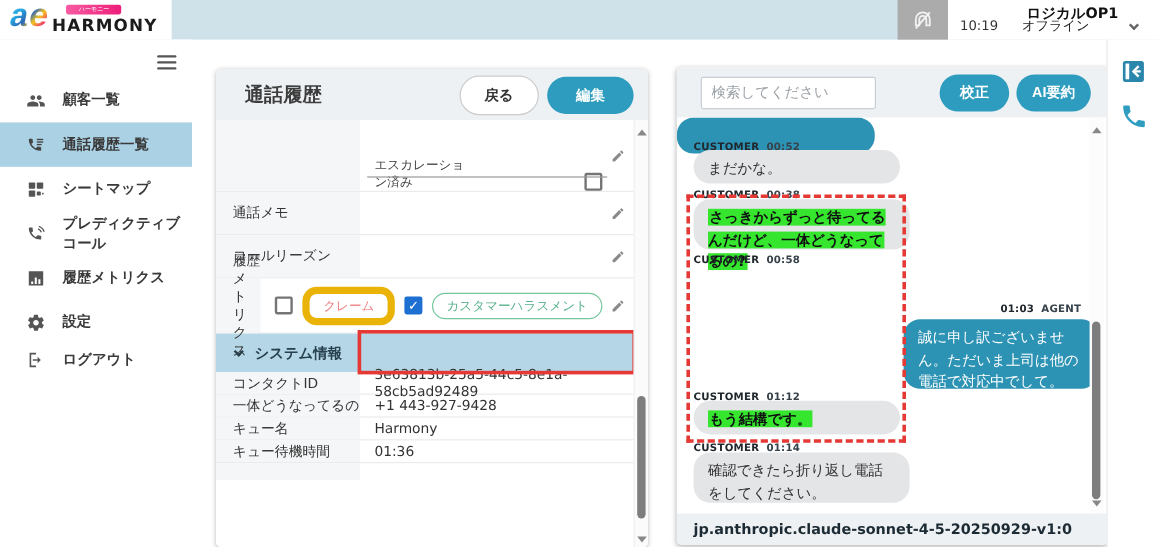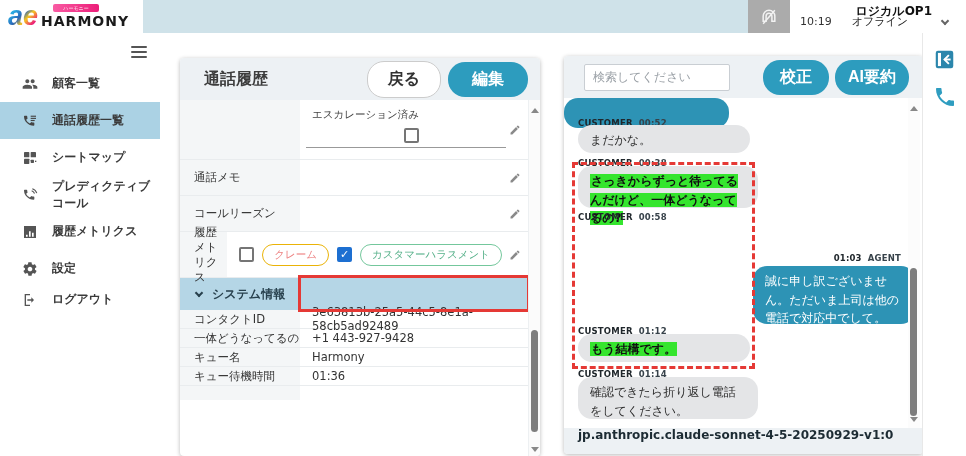--- a/index.html
+++ b/index.html
@@ -2,21 +2,21 @@
 <html><head>
 <meta charset="utf-8">
 <style>
   * { box-sizing: border-box; margin: 0; padding: 0; }
   body { font-family: "DejaVu Sans", "Liberation Sans", sans-serif; background:#fff; }
   .app { position: relative; width: 966px; height: 456px; background:#fff; overflow: hidden; }
 
   
   .topbar { position:absolute; left:0; top:0; width:966px; height:33px; background:#cfe2e9; }
   .logo-box { position:absolute; left:0; top:0; width:143px; height:33px; background:#fff; display:flex; align-items:center; padding-left:8px; }
-  .logo-glyph { font-family:Liberation Sans, sans-serif; font-style:italic; font-weight:bold; font-size:27px; line-height:1;
+  .logo-glyph { font-family:Liberation Mono, monospace; font-style:italic; font-weight:bold; font-size:27px; line-height:1;
     background:linear-gradient(135deg,#29abe2 25%,#2a66b8 45%,#f7c51e 60%,#ec1e79 80%);
     -webkit-background-clip:text; background-clip:text; color:transparent; margin-right:3px; }
   .logo-wrap { position:relative; padding-top:7px; }
   .logo-ribbon { position:absolute; left:12px; top:0px; width:46px; height:8px; background:linear-gradient(90deg,#f95ba3,#ec1e79);
     border-radius:2px; color:#fff; font-size:5px; line-height:8px; text-align:center; overflow:hidden; }
   .logo-text { font-weight:bold; font-size:14px; letter-spacing:1px; color:#1b1b1b; }
   .status-box { position:absolute; left:748px; top:0; width:42px; height:33px; background:#ababab; display:flex; align-items:center; justify-content:center; }
   .user-box { position:absolute; left:790px; top:0; width:176px; height:33px; background:#fff; }
   .tb-time { position:absolute; left:10px; bottom:5px; font-size:11px; color:#333; }
   .tb-name { position:absolute; right:34px; top:3px; font-size:12px; font-weight:bold; color:#111; }
@@ -34,44 +34,44 @@
   .nav-item svg { flex:0 0 auto; }
   .logout-item { position:absolute; top:248px; left:0; right:0; }
 
   
   .card { position:absolute; background:#fff; border-radius:4px; box-shadow:0 1px 4px rgba(0,0,0,.28); overflow:hidden; }
   .card-header { height:42px; background:#edf1f4; display:flex; align-items:center; padding:0 12px; }
 
   
   .panel-detail { left:180px; top:58px; width:360px; height:398px; }
   .pd-title { flex:1; font-size:16px; font-weight:bold; color:#3d3d3d; padding-left:12px; }
-  .btn-pill { border-radius:17px; font-size:16px; font-weight:bold; padding:7px 20px; cursor:pointer; border:none; }
+  .btn-pill { border-radius:17px; font-size:12px; font-weight:bold; padding:7px 20px; cursor:pointer; border:none; }
   .btn-back { background:#fff; border:1px solid #ccc; color:#333; margin-right:7px; }
   .btn-edit { background:#2d9cbe; color:#fff; padding:7px 24px; }
   .pd-body { position:absolute; top:42px; left:0; right:0; bottom:0; }
   .rows { margin-right:12px; }
   .frow { display:flex; border-bottom:1px solid #e9ecee; }
   .flabel { width:120px; background:#f4f6f7; font-size:11.5px; color:#333; display:flex; align-items:center; padding-left:14px; }
   .fvalue { flex:1; position:relative; display:flex; align-items:center; padding:0 26px 0 12px; font-size:11.5px; color:#333; }
   .pencil { position:absolute; right:7px; top:50%; transform:translateY(-50%); cursor:pointer; line-height:0; }
   .r-esc { height:60px; }
-  .r-esc .fvalue { flex-direction:column; align-items:flex-start; justify-content:flex-start; }
+  .r-esc .fvalue { flex-direction:row; align-items:flex-end; justify-content:flex-start; }
   .esc-label { font-size:10.5px; color:#444; margin-top:8px; }
   .esc-underline { position:absolute; left:6px; right:22px; bottom:11px; border-bottom:1px solid #999; }
   .cb { width:15px; height:15px; border:2px solid #757575; border-radius:2px; background:#fff; cursor:pointer; flex:0 0 auto; }
   .cb.checked { background:#1d6fd1; border-color:#1d6fd1; position:relative; }
   .cb.checked::after { content:"✓"; position:absolute; left:1px; top:-1px; color:#fff; font-size:11px; font-weight:bold; }
   .esc-cb { margin:6px 0 0 92px; }
   .r-memo { height:36px; }
   .r-reason { height:36px; }
   .badge-tan { background:#d6a568; color:#fff; font-size:10.5px; font-weight:bold; padding:4px 13px; border-radius:12px; white-space:nowrap; }
   .r-category { height:46px; }
   .r-category .fvalue { gap:8px; }
   .pill { font-size:10.5px; padding:3px 11px; border-radius:12px; background:#fff; white-space:nowrap; }
-  .pill-claim { border:1px solid #eab308; color:#ed8181; }
+  .pill-claim { border:6px solid #eab308; color:#ed8181; }
   .pill-harass { border:1px solid #74c79c; color:#55b089; }
   .section-head { height:32px; background:#b5d6e6; display:flex; align-items:center; gap:10px; padding-left:16px; font-size:12px; font-weight:bold; color:#27404d; }
   .sect-chev { border-color:#27404d; margin-top:-3px; }
   .r-sys { height:19px; }
   .r-sliver { height:14px; border-bottom:none; }
   .red-box { position:absolute; left:118px; top:175px; width:232px; height:37px; border:3px solid #e53935; pointer-events:none; }
 
   
   .vscroll { position:absolute; right:0; width:12px; background:#fbfbfb; border-left:1px solid #edf0f2; }
   .pd-scroll { top:42px; bottom:0; }
@@ -91,21 +91,21 @@
   .msg-label .t { color:#37424a; margin-left:6px; font-weight:bold; }
   .bubble { position:absolute; border-radius:14px; font-size:12px; line-height:1.55; padding:6px 12px; }
   .bubble-cust { background:#e4e5e7; color:#2e2e2e; }
   .bubble-agent { background:#2d93b5; color:#fff; }
   .hl { background:#35e52e; color:#101010; font-weight:600; padding:0 1px; }
   .clipped-bubble { left:189px; top:-12px; width:165px; height:30px; background:#2d93b5; border-radius:14px; }
   .clipped-remnant { position:absolute; left:14px; right:16px; bottom:7px; height:5px;
     background:repeating-linear-gradient(90deg, rgba(255,255,255,.95) 0 7px, rgba(255,255,255,0) 7px 11px); border-radius:1px; }
   .dashed-box { position:absolute; left:8px; top:64px; width:183px; height:207px; border:3px dashed #e53935; pointer-events:none; }
   .chat-scroll { top:0; bottom:0; border-left:none; background:#fcfcfc; }
-  .chat-footer { position:absolute; left:0; right:0; bottom:0; height:26px; background:#edf1f4; display:flex; align-items:flex-start; padding-left:14px; font-size:12px; font-weight:bold; color:#1c2b33; }
+  .chat-footer { position:absolute; left:0; right:0; bottom:0; height:26px; background:#edf1f4; display:flex; align-items:center; padding-left:14px; font-size:12px; font-weight:bold; color:#1c2b33; }
 
   
   .right-strip { position:absolute; right:0; top:33px; width:44px; bottom:0; background:#fff; border-left:1px solid #e8e8e8; }
   .strip-icon { position:absolute; left:11px; cursor:pointer; line-height:0; }
 </style>
 </head>
 <body>
 
 <div class="app">
 

